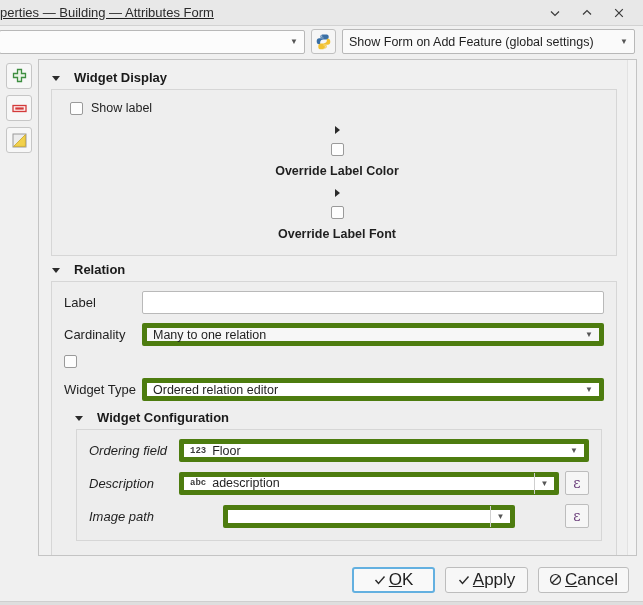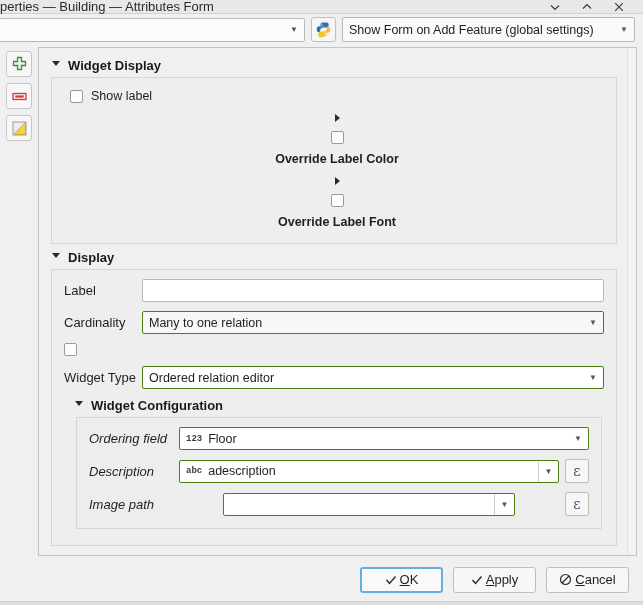--- a/index.html
+++ b/index.html
@@ -14,26 +14,27 @@
   }
   #app {
     position: relative;
     width: 643px; height: 605px;
     background: #f0f0f0;
     display: flex; flex-direction: column;
   }
 
   
   .titlebar {
-    height: 14px;
+    height: 26px;
     background: #e8e8e8;
     border-bottom: 1px solid #d2d2d2;
     display: flex; align-items: center;
     flex: 0 0 auto;
     padding-left: 0px;
+    text-decoration: underline;
   }
   .title-text {
     font-size: 13px;
     color: #2b2b2b;
     white-space: nowrap;
     margin-left: 0px;
     padding-left: 0px;
   }
   .win-controls {
     margin-left: auto;
@@ -136,22 +137,22 @@
   }
   .scrollbar {
     width: 9px;
     flex: 0 0 9px;
     background: #f3f3f3;
     border-left: 1px solid #e2e2e2;
   }
 
   
   .section-head {
-    display: flex; align-items: flex-start;
-    gap: 7px;
+    display: flex; align-items: center;
+    gap: 13px;
     font-weight: bold;
     font-size: 13px;
     color: #1a1a1a;
     margin: 2px 0 4px 2px;
   }
   .tri { width: 10px; height: 10px; display:block; }
 
   .groupbox {
     border: 1px solid #d6d6d6;
     background: #eeeeee;
@@ -205,21 +206,21 @@
     border: 1px solid #b9b9b9;
     border-radius: 2px;
     background: #ffffff;
     padding: 0 6px;
     display: flex; align-items: center;
     font-size: 12.5px;
   }
   .sel {
     flex: 1 1 auto;
     height: 23px;
-    border: 1px solid #4d7c0f;
+    border: 5px solid #4d7c0f;
     border-radius: 2px;
     background: #f7f7f7;
     padding: 0 6px;
     display: flex; align-items: center;
     font-size: 12.5px;
     position: relative;
   }
   .sel.white { background: #ffffff; }
   .sel .arrow {
     margin-left: auto;
@@ -268,21 +269,21 @@
     background: #f0f0f0;
   }
   .btn {
     min-width: 83px;
     height: 26px;
     border: 1px solid #bdbdbd;
     border-radius: 3px;
     background: #f7f7f7;
     display: flex; align-items: center; justify-content: center;
     gap: 3px;
-    font-size: 13px;
+    font-size: 17px;
     color: #1f1f1f;
     padding: 0 10px;
   }
   .btn.default {
     border: 2px solid #63b0e0;
     background: #f9f9f9;
   }
   .btn u { text-decoration: underline; }
   .bottom-strip {
     position: absolute;
@@ -391,21 +392,21 @@
             </span>
             <span class="chk"></span>
             <span class="chk-label bold">Override Label Font</span>
           </div>
         </div>
 
         <div class="section-head">
           <svg class="tri" viewBox="0 0 10 10">
               <path d="M1 3 L9 3 L5 8 Z" fill="#2b2b2b"></path>
             </svg>
-          <span>Display</span>
+          <span>Relation</span>
         </div>
 
         <div class="groupbox">
           <div class="row">
             <span class="fld-label">Label</span>
             <span class="input">
               <span></span>
             </span>
           </div>
 

